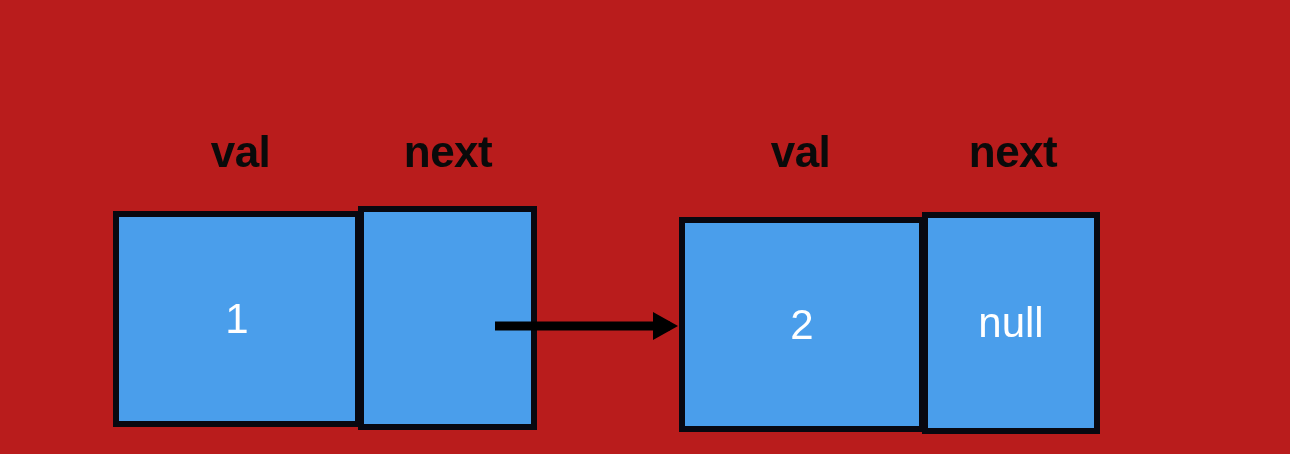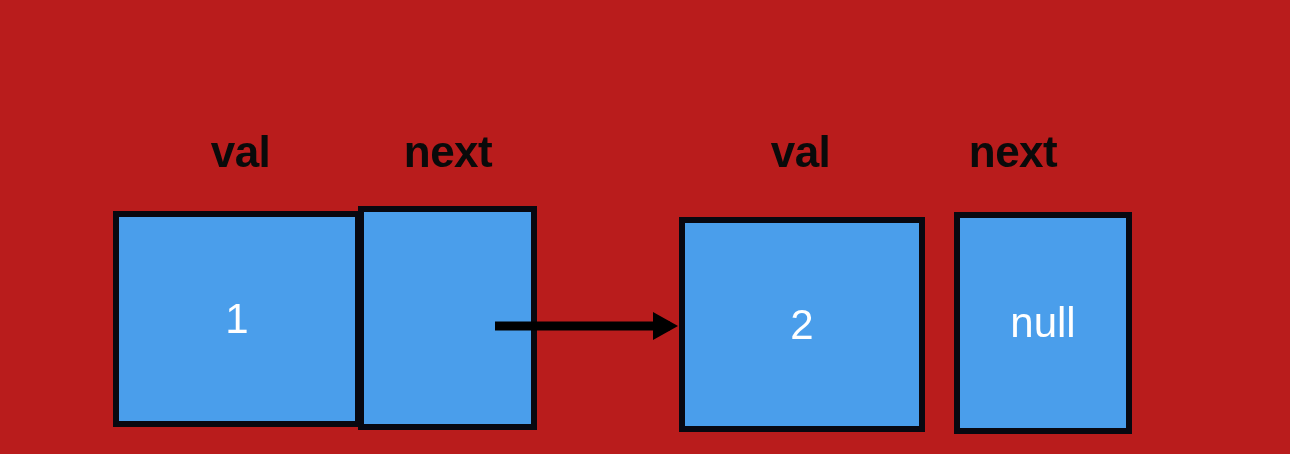--- a/index.html
+++ b/index.html
@@ -86,17 +86,17 @@
   </svg>
 
   <div class="field-label" style="left:723px; top:130px; width:155px;">val</div>
 
   <div class="field-label" style="left:933px; top:130px; width:160px;">next</div>
 
   <div class="cell" style="left:679px; top:217px; width:246px; height:215px;">
     <span class="cell-value">2</span>
   </div>
 
-  <div class="cell" style="left:954px; top:212px; width:178px; height:222px;">
+  <div class="cell" style="left:922px; top:212px; width:178px; height:222px;">
     <span class="cell-value">null</span>
   </div>
 
 </div>
 
 </body></html>

